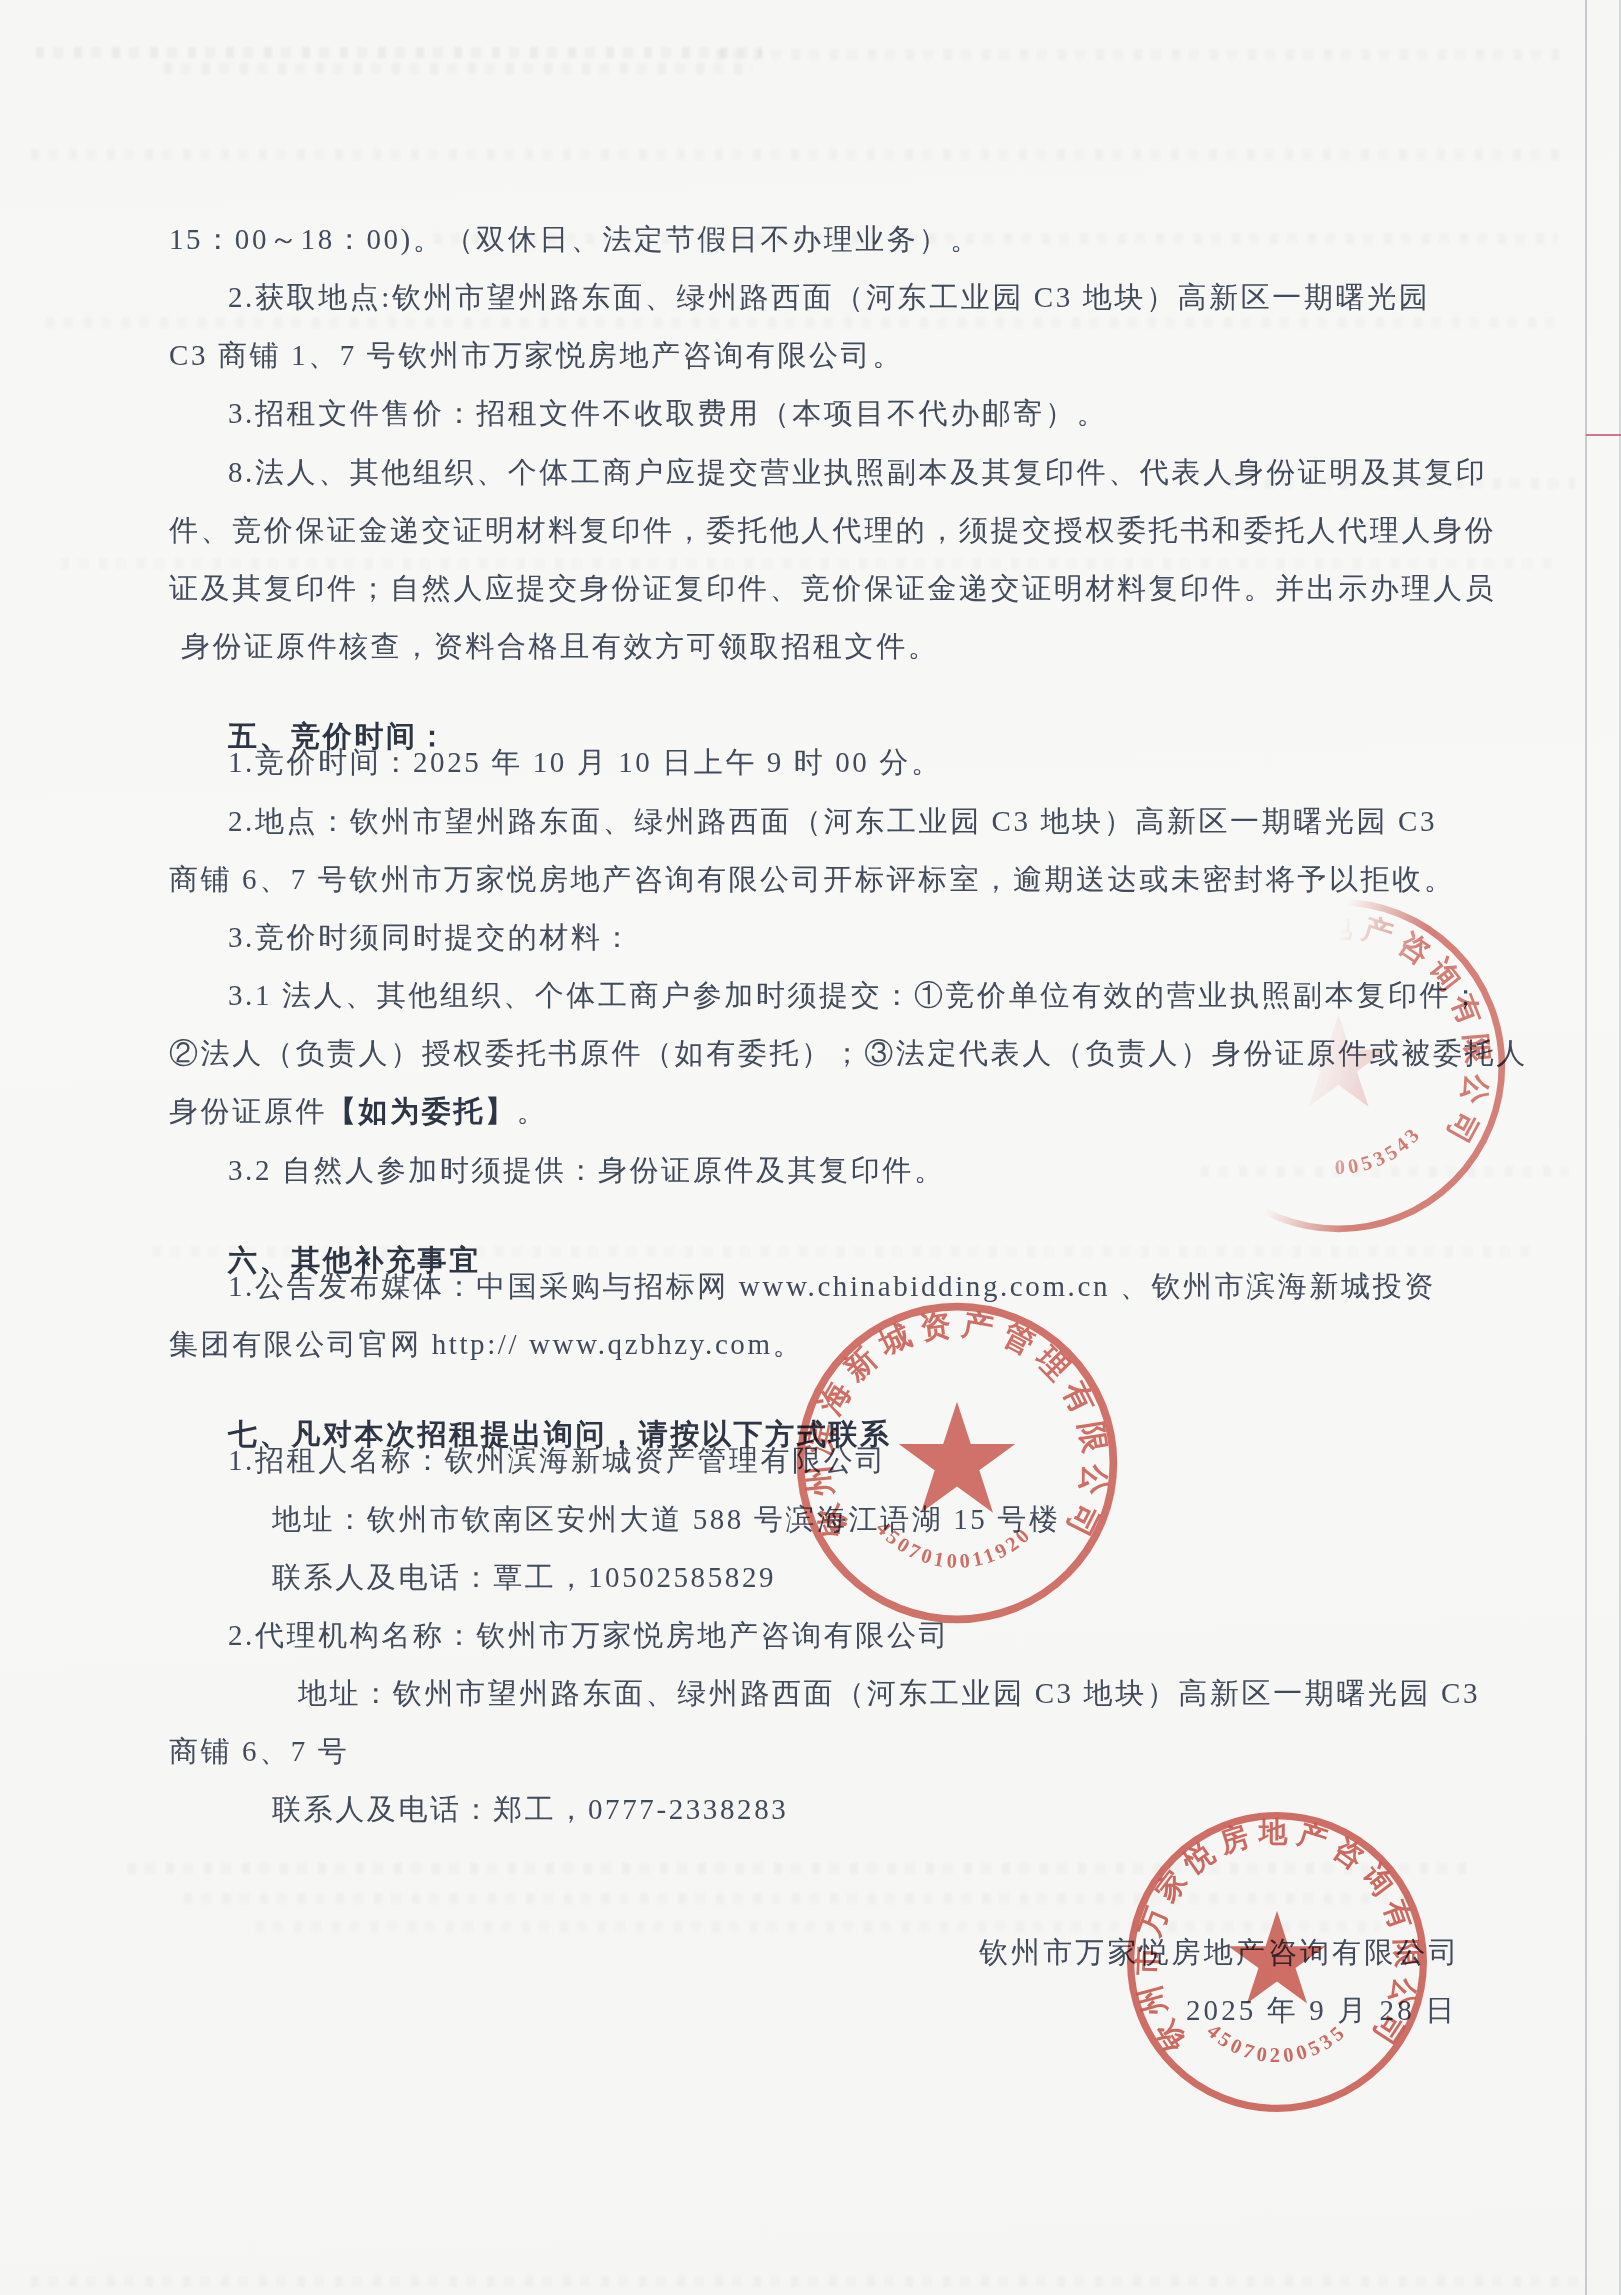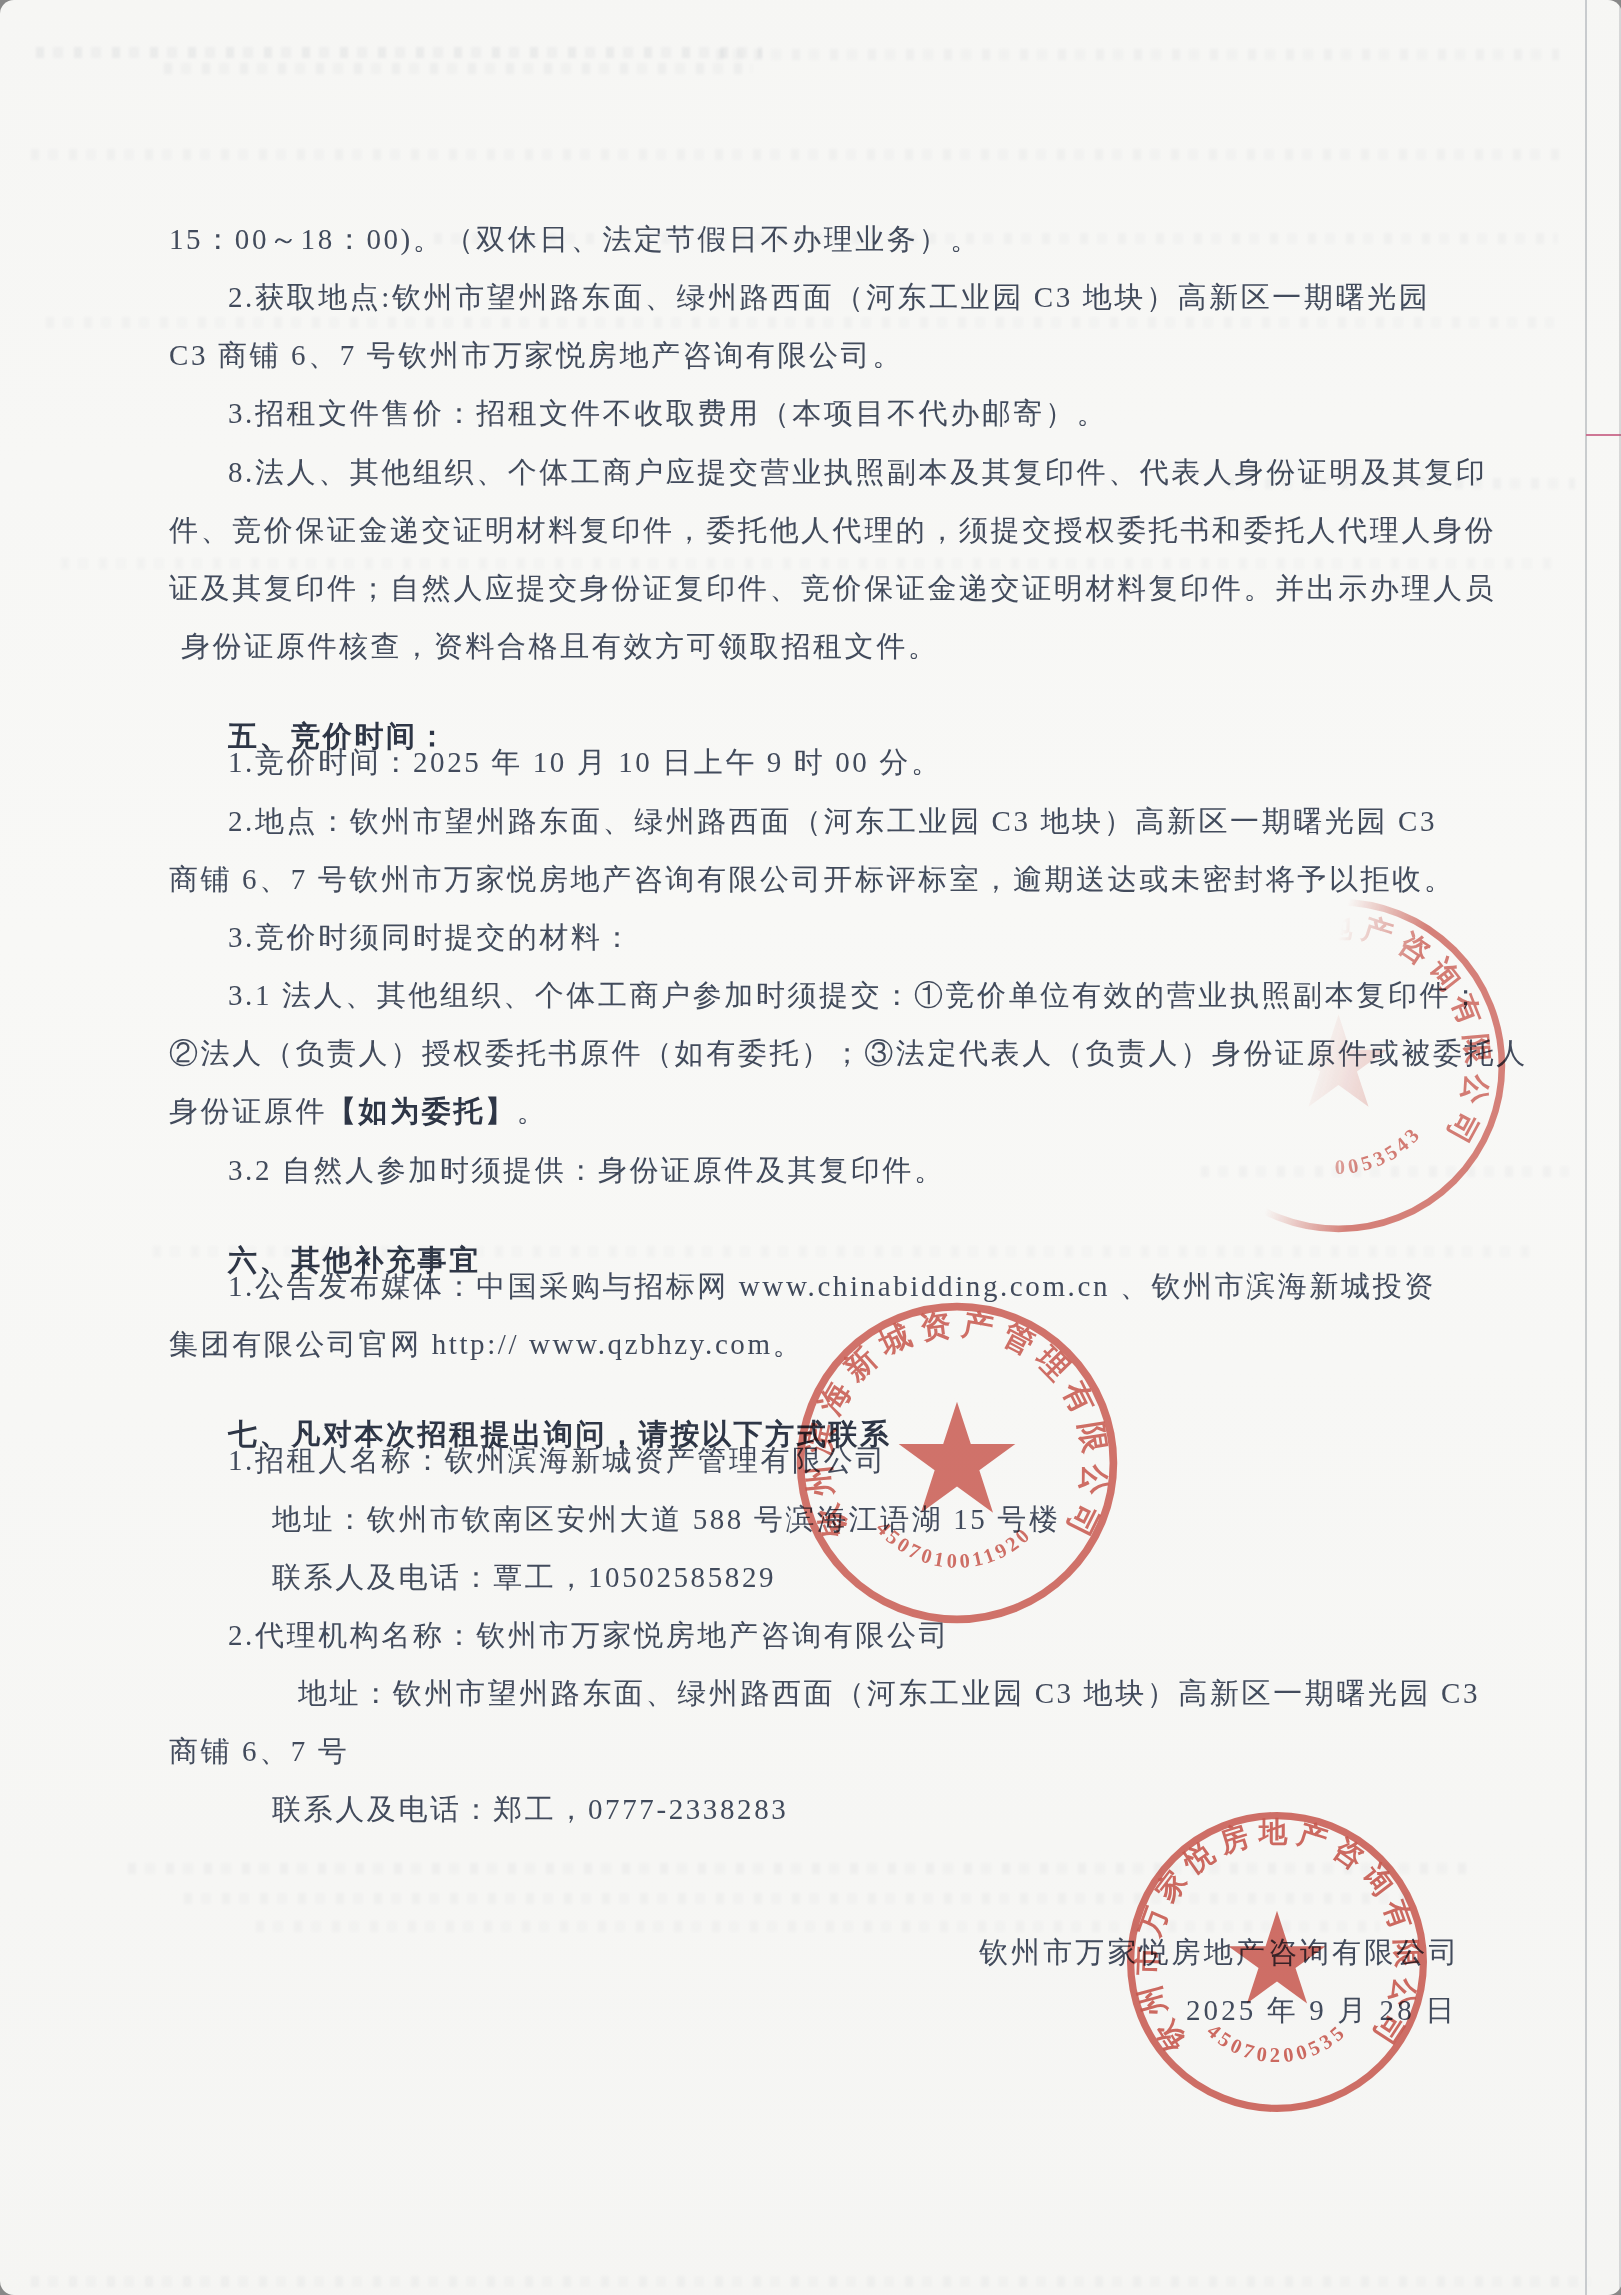--- a/index.html
+++ b/index.html
@@ -2,21 +2,20 @@
 <html style="font-size:8.2px"><head>
 <meta charset="utf-8">
 <style>
   html,body{margin:0;padding:0;background:#888;}
   .page{
     position:relative;
     width:1622px;height:2295px;
     background:linear-gradient(178deg,#f6f6f4 0%,#f8f8f6 40%,#f5f5f3 100%);
     overflow:hidden;
     font-family:"Liberation Serif","DejaVu Serif",serif;
-    border-radius:14px;
   }
   .doc-line{
     position:absolute;
     white-space:nowrap;
     font-size:29px;
     letter-spacing:2.6px;
     color:#424b5c;
     line-height:1.0;
   }
   .doc-line .bold, .doc-line.bold{
@@ -86,21 +85,21 @@
   <div class="ghost" style="left:256px;top:1921px;width:1124px;opacity:.28;"></div>
   <div class="ghost" style="left:31px;top:2276px;width:1559px;opacity:.3;"></div>
 
   <div class="scan-vline"></div>
   <div class="scan-redline"></div>
   <div class="edge-shade"></div>
 
   <div id="doc-lines">
       <div class="doc-line" style="top: 225px; left: 169px;">15：00～18：00)。（双休日、法定节假日不办理业务）。</div>
       <div class="doc-line" style="top: 283px; left: 228px;">2.获取地点:钦州市望州路东面、绿州路西面（河东工业园 C3 地块）高新区一期曙光园</div>
-      <div class="doc-line" style="top: 341px; left: 169px;">C3 商铺 6、7 号钦州市万家悦房地产咨询有限公司。</div>
+      <div class="doc-line" style="top: 341px; left: 169px;">C3 商铺 1、7 号钦州市万家悦房地产咨询有限公司。</div>
       <div class="doc-line" style="top: 399px; left: 228px;">3.招租文件售价：招租文件不收取费用（本项目不代办邮寄）。</div>
       <div class="doc-line" style="top: 458px; left: 228px;">8.法人、其他组织、个体工商户应提交营业执照副本及其复印件、代表人身份证明及其复印</div>
       <div class="doc-line" style="top: 516px; left: 169px;">件、竞价保证金递交证明材料复印件，委托他人代理的，须提交授权委托书和委托人代理人身份</div>
       <div class="doc-line" style="top: 574px; left: 169px;">证及其复印件；自然人应提交身份证复印件、竞价保证金递交证明材料复印件。并出示办理人员</div>
       <div class="doc-line" style="top: 632px; left: 169px; margin-left: 12px;">身份证原件核查，资料合格且有效方可领取招租文件。</div>
       <div class="doc-line bold" style="top: 690px; left: 228px;">五、竞价时间：</div>
       <div class="doc-line" style="top: 748px; left: 228px;">1.竞价时间：2025 年 10 月 10 日上午 9 时 00 分。</div>
       <div class="doc-line" style="top: 807px; left: 228px;">2.地点：钦州市望州路东面、绿州路西面（河东工业园 C3 地块）高新区一期曙光园 C3</div>
       <div class="doc-line" style="top: 865px; left: 169px;">商铺 6、7 号钦州市万家悦房地产咨询有限公司开标评标室，逾期送达或未密封将予以拒收。</div>
       <div class="doc-line" style="top: 923px; left: 228px;">3.竞价时须同时提交的材料：</div>

